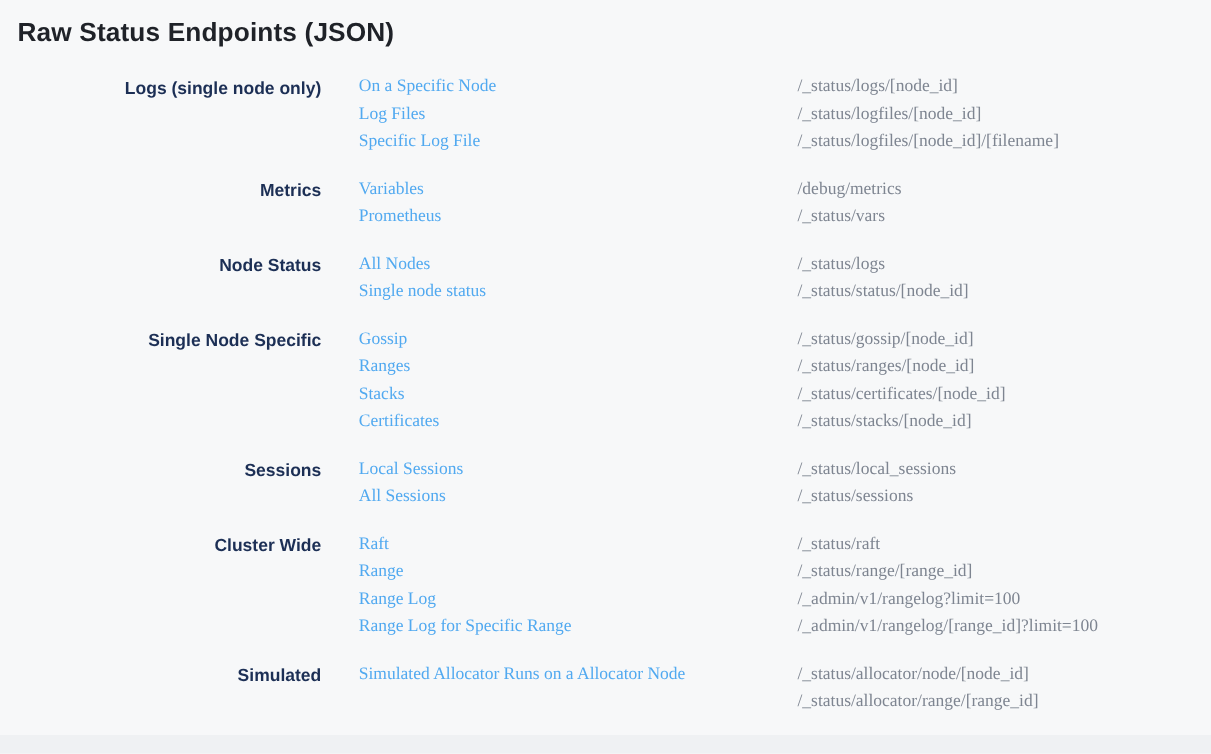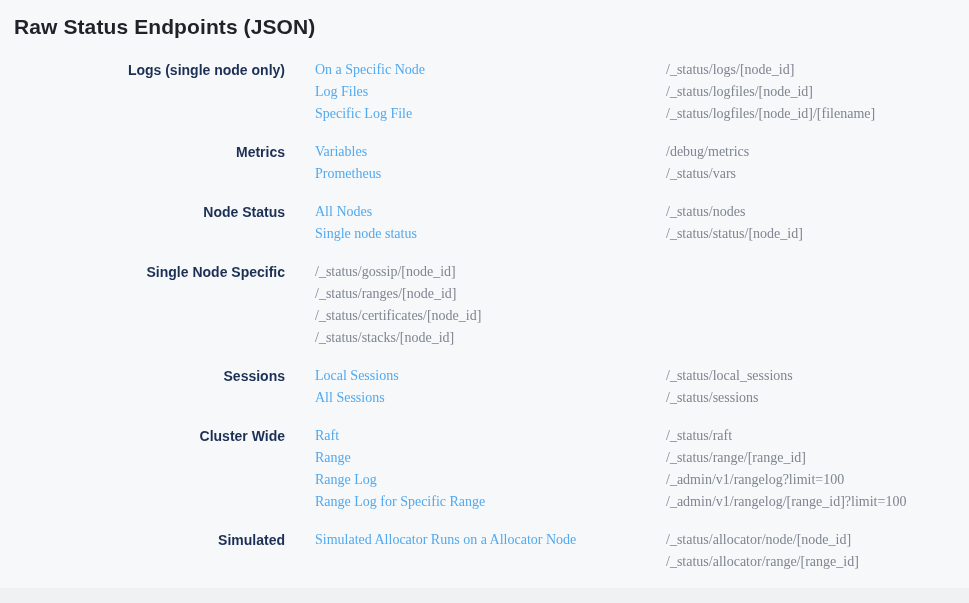--- a/index.html
+++ b/index.html
@@ -23,21 +23,20 @@
     font-size: 21px;
     font-weight: 700;
     color: #1f2228;
     letter-spacing: 0.1px;
     margin: 0;
     padding: 14px 0 0 14px;
     line-height: 26px;
   }
   .sections {
     margin-top: 19px;
-    padding-left: 28px;
   }
   .section {
     display: grid;
     grid-template-columns: 257px 321px auto;
     column-gap: 30px;
     margin-bottom: 16px;
     align-items: start;
   }
   .cat {
     text-align: right;
@@ -103,26 +102,32 @@
           <div class="path">/_status/vars</div>
         </div>
       </div>
       <div class="section">
         <div class="cat">Node Status</div>
         <div class="links">
           <a href="#" class="link">All Nodes</a>
           <a href="#" class="link">Single node status</a>
         </div>
         <div class="paths">
-          <div class="path">/_status/nodes</div>
+          <div class="path">/_status/logs</div>
           <div class="path">/_status/status/[node_id]</div>
         </div>
       </div>
       <div class="section">
         <div class="cat">Single Node Specific</div>
+        <div class="links">
+          <a href="#" class="link">Gossip</a>
+          <a href="#" class="link">Ranges</a>
+          <a href="#" class="link">Stacks</a>
+          <a href="#" class="link">Certificates</a>
+        </div>
         <div class="paths">
           <div class="path">/_status/gossip/[node_id]</div>
           <div class="path">/_status/ranges/[node_id]</div>
           <div class="path">/_status/certificates/[node_id]</div>
           <div class="path">/_status/stacks/[node_id]</div>
         </div>
       </div>
       <div class="section">
         <div class="cat">Sessions</div>
         <div class="links">

